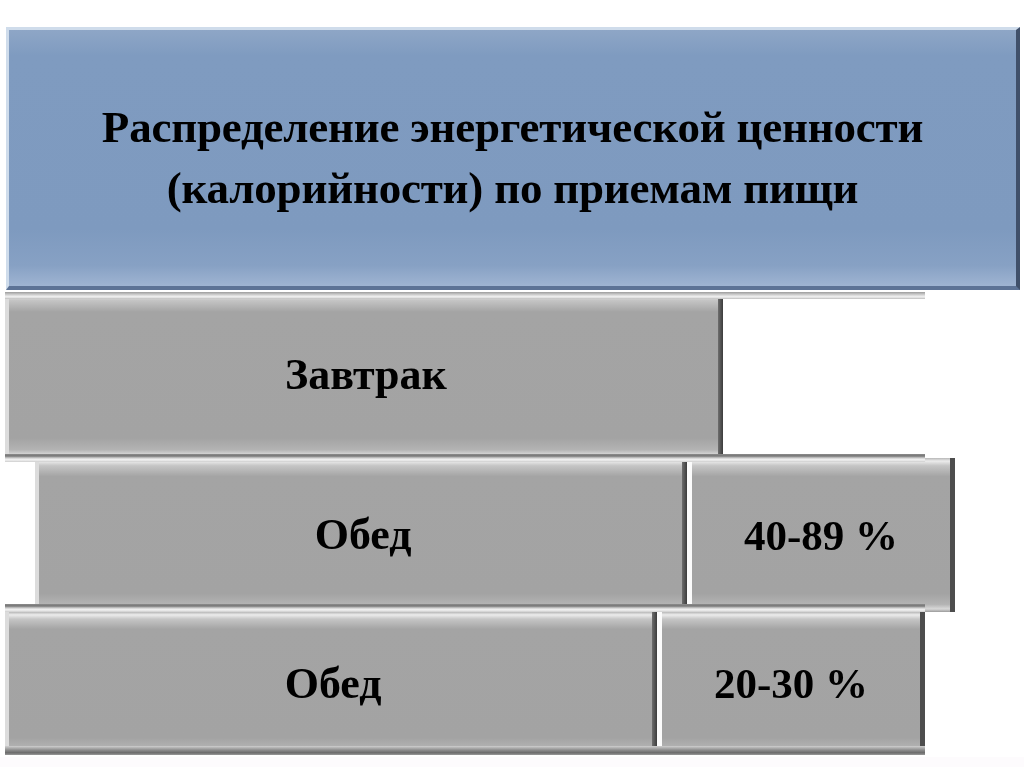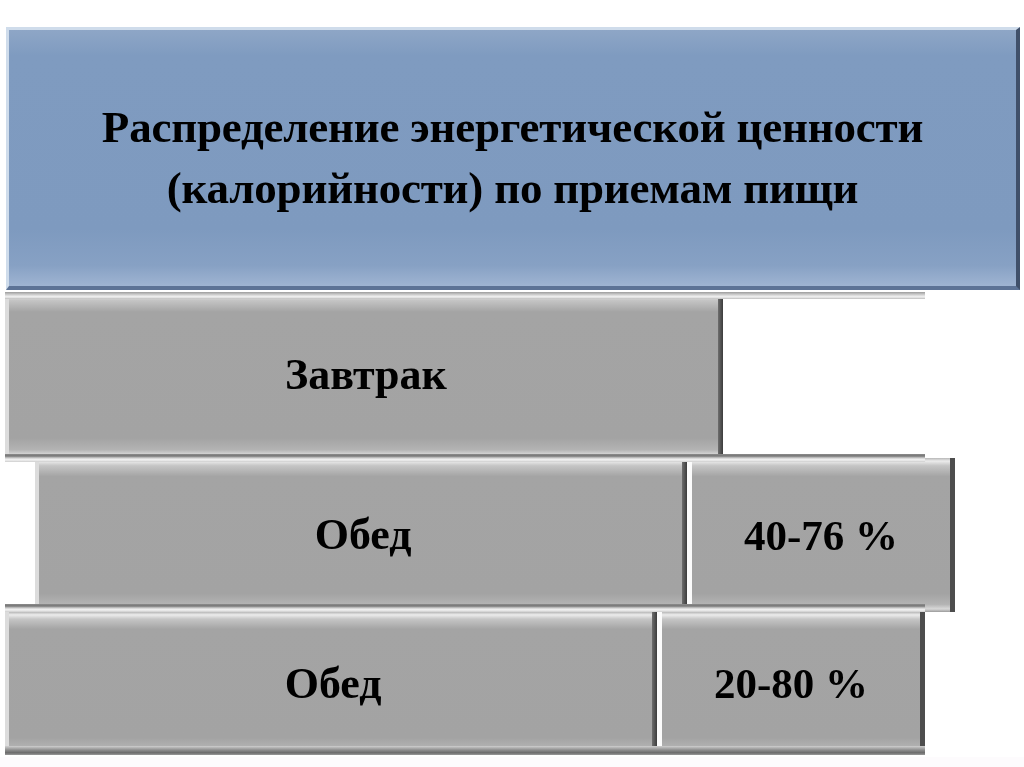--- a/index.html
+++ b/index.html
@@ -186,30 +186,30 @@
       <div class="cell left">
         <span class="cell-text">Завтрак</span>
       </div>
     </div>
 
     <div class="trow r1">
       <div class="cell left">
         <span class="cell-text">Обед</span>
       </div>
       <div class="cell right">
-        <span class="cell-text">40-76 %</span>
+        <span class="cell-text">40-89 %</span>
       </div>
     </div>
 
     <div class="trow r2">
       <div class="cell left">
         <span class="cell-text">Обед</span>
       </div>
       <div class="cell right">
-        <span class="cell-text">20-80 %</span>
+        <span class="cell-text">20-30 %</span>
       </div>
     </div>
 
     <div class="table-top-edge"></div>
     <div class="hsep s1"></div>
     <div class="hsep s2"></div>
     <div class="table-bottom-edge"></div>
   </div>
 
   <div class="bottom-strip"></div>

